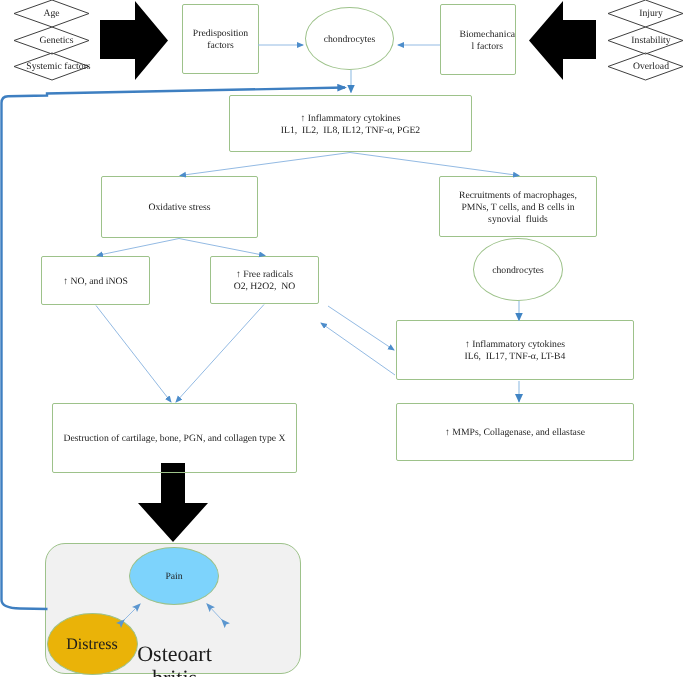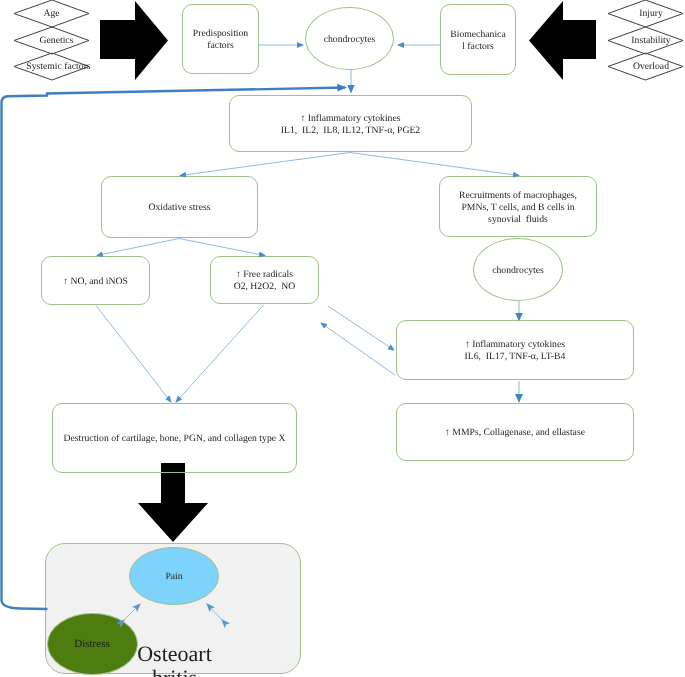--- a/index.html
+++ b/index.html
@@ -2,21 +2,21 @@
 <html><head>
 <meta charset="utf-8">
 <title>Osteoarthritis pathogenesis flowchart</title>
 <style>
   html,body{margin:0;padding:0;background:#ffffff;}
   body{width:685px;height:677px;overflow:hidden;
        font-family:"Liberation Serif",serif;color:#1c1c1c;
        -webkit-font-smoothing:antialiased;text-rendering:geometricPrecision;}
   #stage{position:relative;width:685px;height:677px;background:#fff;}
   svg.layer{position:absolute;left:0;top:0;width:685px;height:677px;overflow:visible;}
-  .nodebox{position:absolute;border:1px solid #9dc28a;border-radius:10px;
+  .nodebox{position:absolute;border:1px solid #9dc28a;border-radius:2px;
            display:flex;align-items:center;justify-content:center;text-align:center;
            background:transparent;box-sizing:border-box;line-height:12px;
            white-space:pre-wrap;padding-top:2px;}
   .nodeell{position:absolute;border:1px solid #9dc28a;border-radius:50%;
            display:flex;align-items:center;justify-content:center;text-align:center;
            background:transparent;box-sizing:border-box;line-height:13px;padding-top:2px;}
   .dtext{position:absolute;text-align:center;white-space:nowrap;}
 </style>
 </head>
 <body>
@@ -64,21 +64,21 @@
   <div class="dtext" style="left:613.5px;top:60.5px;width:75px;font-size:9.7px;">Overload</div>
 
   <div class="nodebox" style="left:182px;top:4px;width:77px;height:70px;font-size:9.7px;">
     <div><span>Predisposition</span><br><span>factors</span></div>
   </div>
 
   <div class="nodeell" style="left:305px;top:7px;width:89px;height:63px;font-size:9.7px;">
     <span>chondrocytes</span>
   </div>
 
-  <div class="nodebox" style="left:440px;top:4px;width:76px;height:71px;font-size:9.7px;">
+  <div class="nodebox" style="left:440px;top:4px;width:76px;height:71px;font-size:9.7px;justify-content:flex-end;">
     <div><span>Biomechanica</span><br><span>l factors</span></div>
   </div>
 
   <div class="nodebox" style="left:229px;top:95px;width:243px;height:57px;font-size:9.7px;">
     <div><span>↑ Inflammatory cytokines</span><br><span>IL1,  IL2,  IL8, IL12, TNF-α, PGE2</span></div>
   </div>
 
   <div class="nodebox" style="left:101px;top:176px;width:157px;height:62px;font-size:9.7px;">
     <span>Oxidative stress</span>
   </div>
@@ -109,21 +109,21 @@
 
   <div class="nodebox" style="left:396px;top:403px;width:238px;height:58px;font-size:9.7px;">
     <span>↑ MMPs, Collagenase, and ellastase</span>
   </div>
 
   <div class="nodebox" style="left:45px;top:543px;width:256px;height:131px;background:#f1f1f1;border-radius:20px;"></div>
 
   <div class="nodeell" style="left:129px;top:546.5px;width:90px;height:58px;font-size:9.7px;background:#7dd3fc;">
     <span>Pain</span>
   </div>
-  <div class="nodeell" style="left:46.5px;top:612.5px;width:91px;height:62px;font-size:11px;background:#4d7c0f;">
+  <div class="nodeell" style="left:46.5px;top:612.5px;width:91px;height:62px;font-size:16px;background:#eab308;">
     <span>Distress</span>
   </div>
   <div class="dtext" style="left:133px;top:642px;width:83px;font-size:22px;line-height:24px;white-space:normal;word-break:break-all;">
     <span>Osteoarthri</span><span>tis</span>
   </div>
 
   <svg class="layer" id="edges2" viewBox="0 0 685 677">
     <g fill="none" stroke="#93bae3" stroke-width="1">
       <line x1="258" y1="45" x2="303" y2="45" marker-end="url(#ah)"></line>
       <line x1="440" y1="45" x2="398" y2="45" marker-end="url(#ah)"></line>

